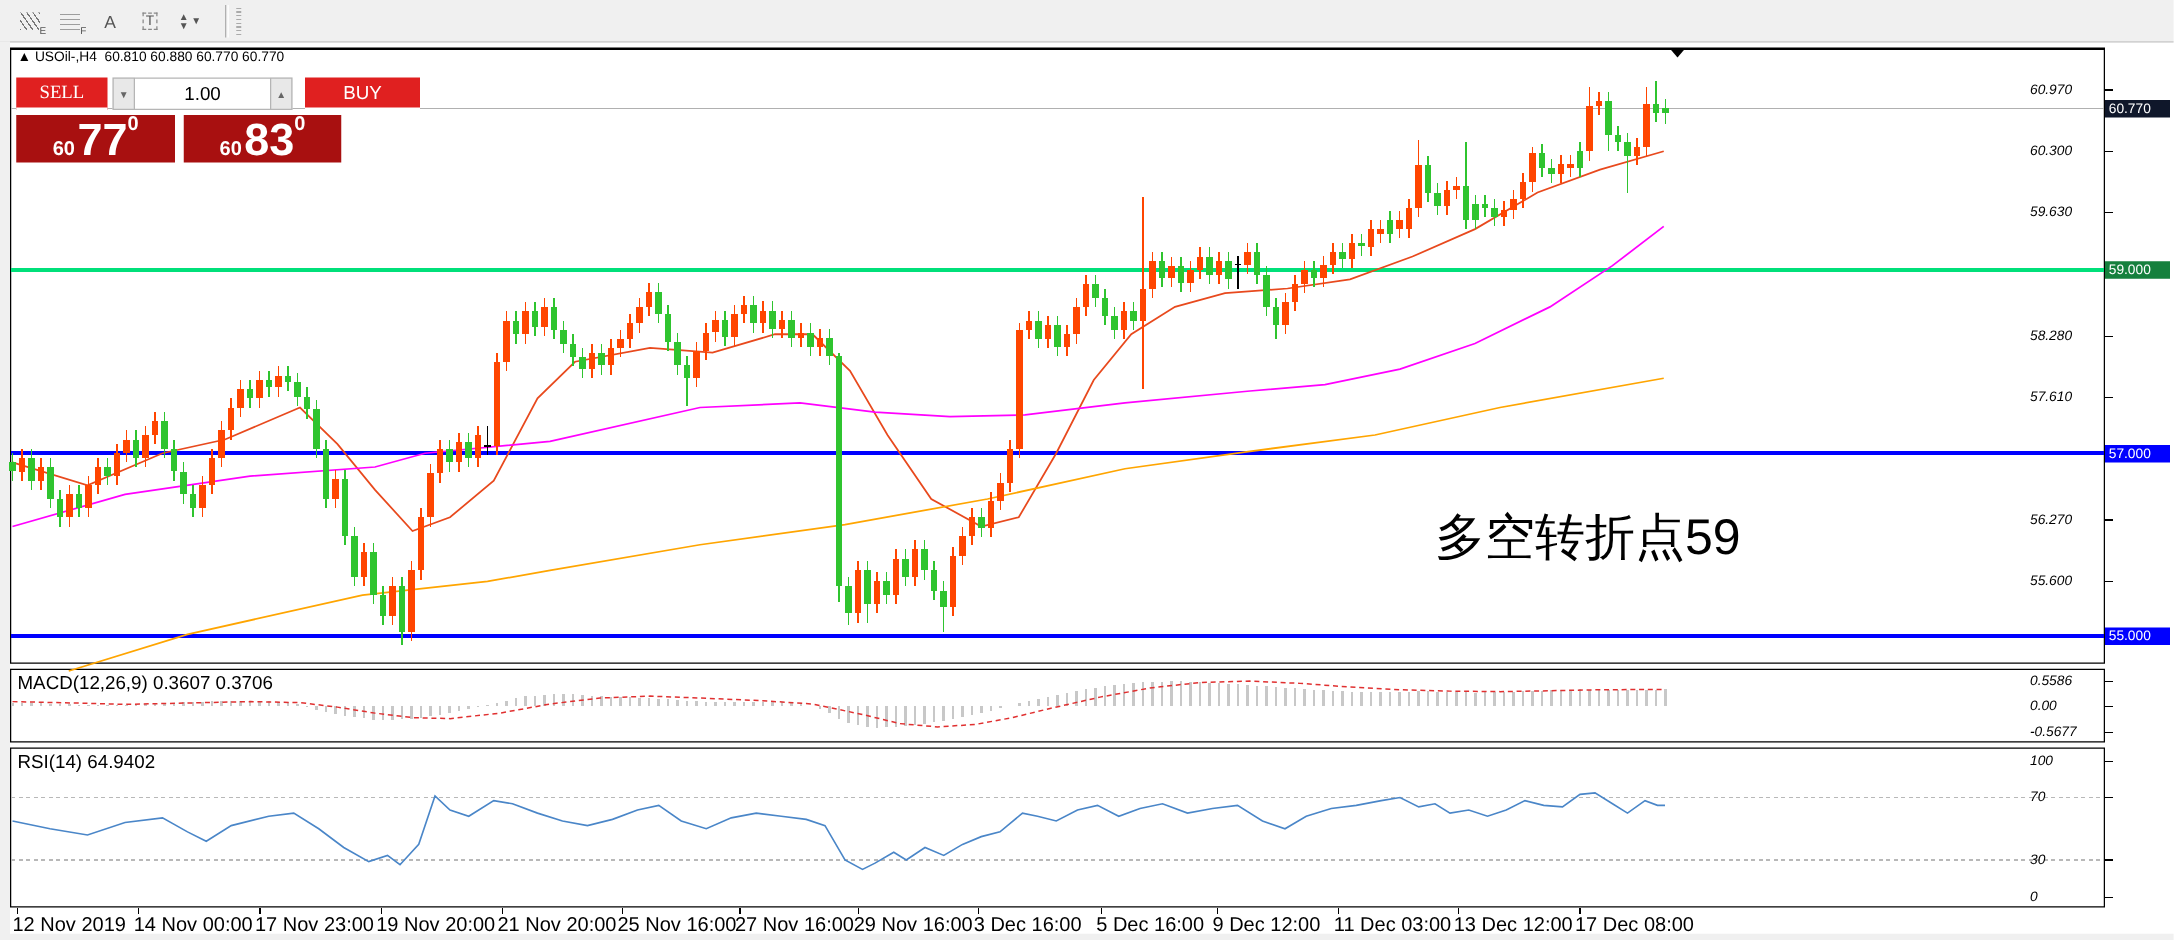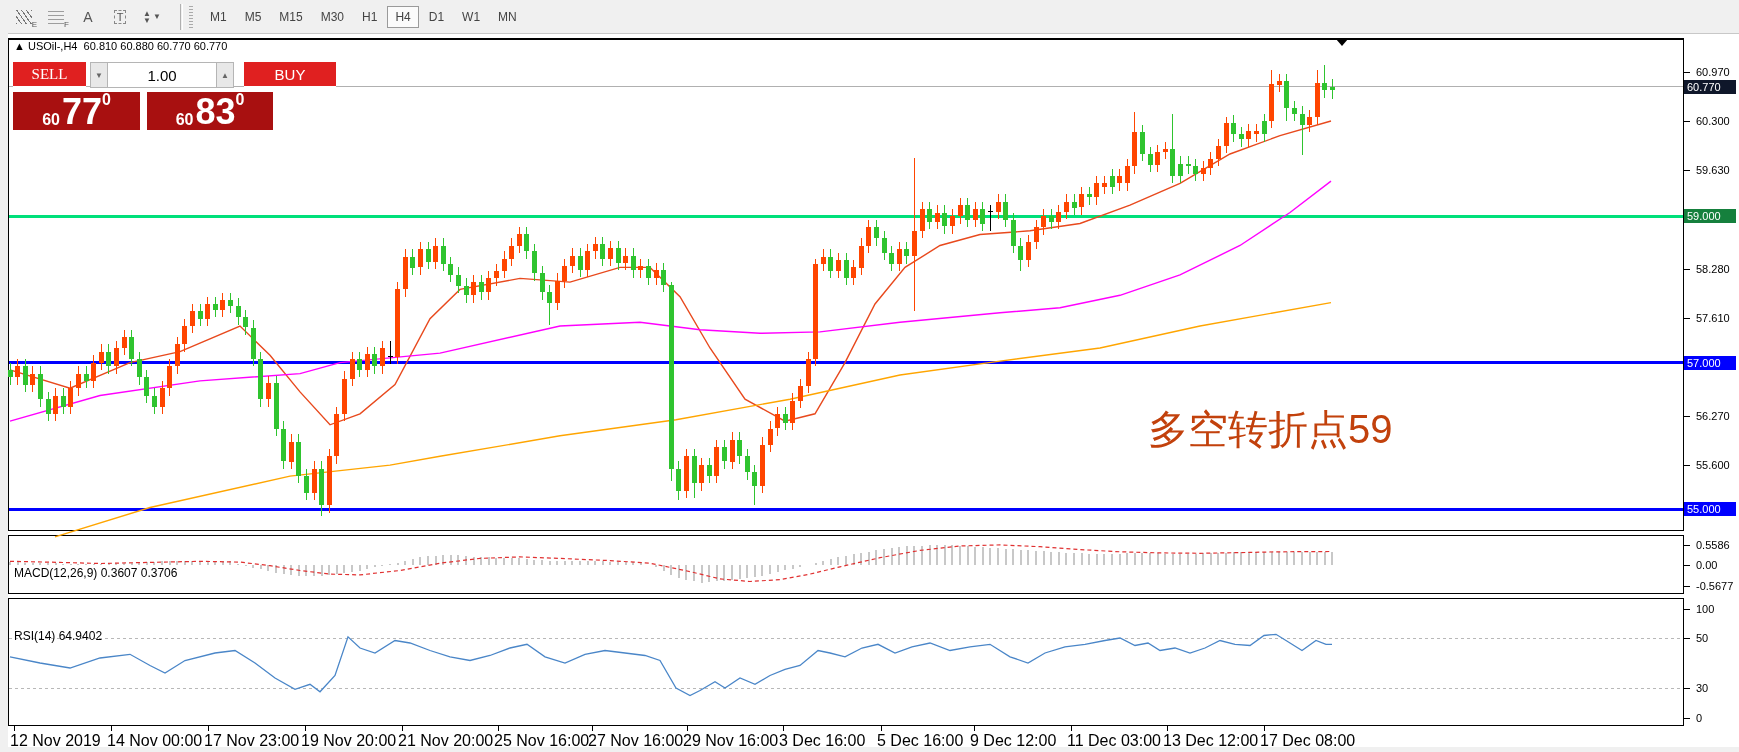--- a/index.html
+++ b/index.html
@@ -20,22 +20,22 @@
   .sep{width:1px;height:26px;border-left:1px solid #b0b0b0;border-right:1px solid #ffffff;margin:0 6px 0 10px;}
   .handle{width:4px;height:22px;background:repeating-linear-gradient(0deg,#aaa 0 1px,transparent 1px 3px);margin-right:8px;}
   #timeframes{display:flex;align-items:center;}
   .tf-btn{padding:4px 8px;margin:0 1px;font-size:12px;color:#444;cursor:default;}
   .tf-btn.active{background:#fbfbfb;border:1px solid #9a9a9a;padding:3px 7px;}
   
   .panel{position:absolute;left:8px;width:1676px;background:#fff;border:1px solid #000;box-sizing:border-box;}
   #left-strip{position:absolute;left:0;top:33px;width:8px;height:719px;background:#f0f0f0;}
   #bottom-strip{position:absolute;left:0;top:747px;width:1739px;height:5px;background:#f0f0f0;}
   #svg-layer{position:absolute;left:0;top:0;width:1739px;height:752px;pointer-events:none;z-index:5;}
-  .lbl{position:absolute;font-size:12px;color:#000;white-space:nowrap;z-index:6;margin-top:28px;}
-  .axis-lbl{position:absolute;left:1696px;font-size:11px;color:#000;white-space:nowrap;z-index:6;transform:translateY(-50%);}
+  .lbl{position:absolute;font-size:15px;color:#000;white-space:nowrap;z-index:6;}
+  .axis-lbl{position:absolute;left:1624px;font-size:11px;color:#000;white-space:nowrap;z-index:6;transform:translateY(-50%);font-style:italic;}
   .badge{position:absolute;left:1684px;width:52px;height:14px;font-size:11px;color:#fff;z-index:7;
     display:flex;align-items:center;padding-left:3px;box-sizing:border-box;transform:translateY(-50%);}
   .date-lbl{position:absolute;top:732px;font-size:16px;color:#000;white-space:nowrap;z-index:6;}
   
   #trade-panel{position:absolute;left:13px;top:62px;z-index:10;font-family:"Liberation Sans",sans-serif;}
   #trade-top{display:flex;align-items:stretch;height:26px;}
   .trade-btn{background:#e02020;color:#fff;font-size:15px;display:flex;align-items:center;justify-content:center;
     border-bottom:2px solid #fff;cursor:default;}
   #sell-btn{width:73px;font-family:Liberation Serif, serif;}
   #buy-btn{width:92px;margin-left:10px;}
@@ -45,21 +45,21 @@
     text-align:center;padding:0 6px;font-family:"Liberation Sans",sans-serif;color:#000;}
   #vol-wrap{display:flex;margin-left:4px;}
   #trade-prices{display:flex;margin-top:4px;}
   .price-box{width:127px;height:38px;background:#a81010;color:#fff;display:flex;align-items:flex-end;
     justify-content:center;padding-bottom:2px;box-sizing:border-box;cursor:default;}
   .price-box+.price-box{margin-left:7px;width:126px;}
   .p-small{font-size:16px;font-weight:bold;line-height:16px;margin-right:2px;}
   .p-big{font-size:36px;font-weight:bold;line-height:33px;}
   .p-sup{font-size:16px;font-weight:bold;line-height:16px;align-self:flex-start;margin-top:0;}
   #chart-title{position:absolute;left:14px;top:40px;font-size:11px;color:#000;z-index:9;}
-  #annotation{position:absolute;left:1148px;top:402px;font-size:40px;color:#c2410c;z-index:8;
+  #annotation{position:absolute;left:1148px;top:402px;font-size:40px;color:#000000;z-index:8;
     font-family:"Liberation Sans",sans-serif;}
   .splitter{position:absolute;left:8px;width:1676px;height:4px;background:transparent;z-index:8;cursor:ns-resize;}
 </style>
 </head>
 <body>
 
 <div id="app">
 
   <div id="toolbar">
     <div class="tool-group">
@@ -80,31 +80,20 @@
       <span class="tool-btn">
         <span class="arrows">
           <span>▲</span>
             <span>▼</span>
         </span>
         <span class="caret">▼</span>
       </span>
     </div>
     <div class="sep"></div>
     <div class="handle"></div>
-    <div id="timeframes">
-        <span class="tf-btn">M1</span>
-        <span class="tf-btn">M5</span>
-        <span class="tf-btn">M15</span>
-        <span class="tf-btn">M30</span>
-        <span class="tf-btn">H1</span>
-        <span class="tf-btn active">H4</span>
-        <span class="tf-btn">D1</span>
-        <span class="tf-btn">W1</span>
-        <span class="tf-btn">MN</span>
-      </div>
   </div>
 
   <div id="left-strip"></div>
   <div id="bottom-strip"></div>
 
   <div class="panel" id="main-panel" style="top:38px;height:493px;border-top-width:2px;"></div>
   <div class="panel" id="macd-panel-box" style="top:535px;height:59px;"></div>
   <div class="panel" id="rsi-panel-box" style="top:598px;height:128px;"></div>
   <div class="splitter" style="top:531px;"></div>
   <div class="splitter" style="top:594px;"></div>
@@ -149,21 +138,21 @@
       <div class="axis-lbl" style="top: 121px;">60.300</div>
       <div class="axis-lbl" style="top: 170px;">59.630</div>
       <div class="axis-lbl" style="top: 269px;">58.280</div>
       <div class="axis-lbl" style="top: 318px;">57.610</div>
       <div class="axis-lbl" style="top: 416px;">56.270</div>
       <div class="axis-lbl" style="top: 465px;">55.600</div>
       <div class="axis-lbl" style="top: 545px;">0.5586</div>
       <div class="axis-lbl" style="top: 565px;">0.00</div>
       <div class="axis-lbl" style="top: 586px;">-0.5677</div>
       <div class="axis-lbl" style="top: 609px;">100</div>
-      <div class="axis-lbl" style="top: 638px;">50</div>
+      <div class="axis-lbl" style="top: 638px;">70</div>
       <div class="axis-lbl" style="top: 688px;">30</div>
       <div class="axis-lbl" style="top: 718px;">0</div>
       <div class="badge" style="top: 87px; background: #0f172a;">60.770</div>
       <div class="badge" style="top: 216px; background: #15803d;">59.000</div>
       <div class="badge" style="top: 363px; background: rgb(0, 0, 255);">57.000</div>
       <div class="badge" style="top: 509px; background: rgb(0, 0, 255);">55.000</div>
     </div>
   <div id="date-labels">
       <div class="date-lbl" style="left: 10px;">12 Nov 2019</div>
       <div class="date-lbl" style="left: 107px;">14 Nov 00:00</div>

